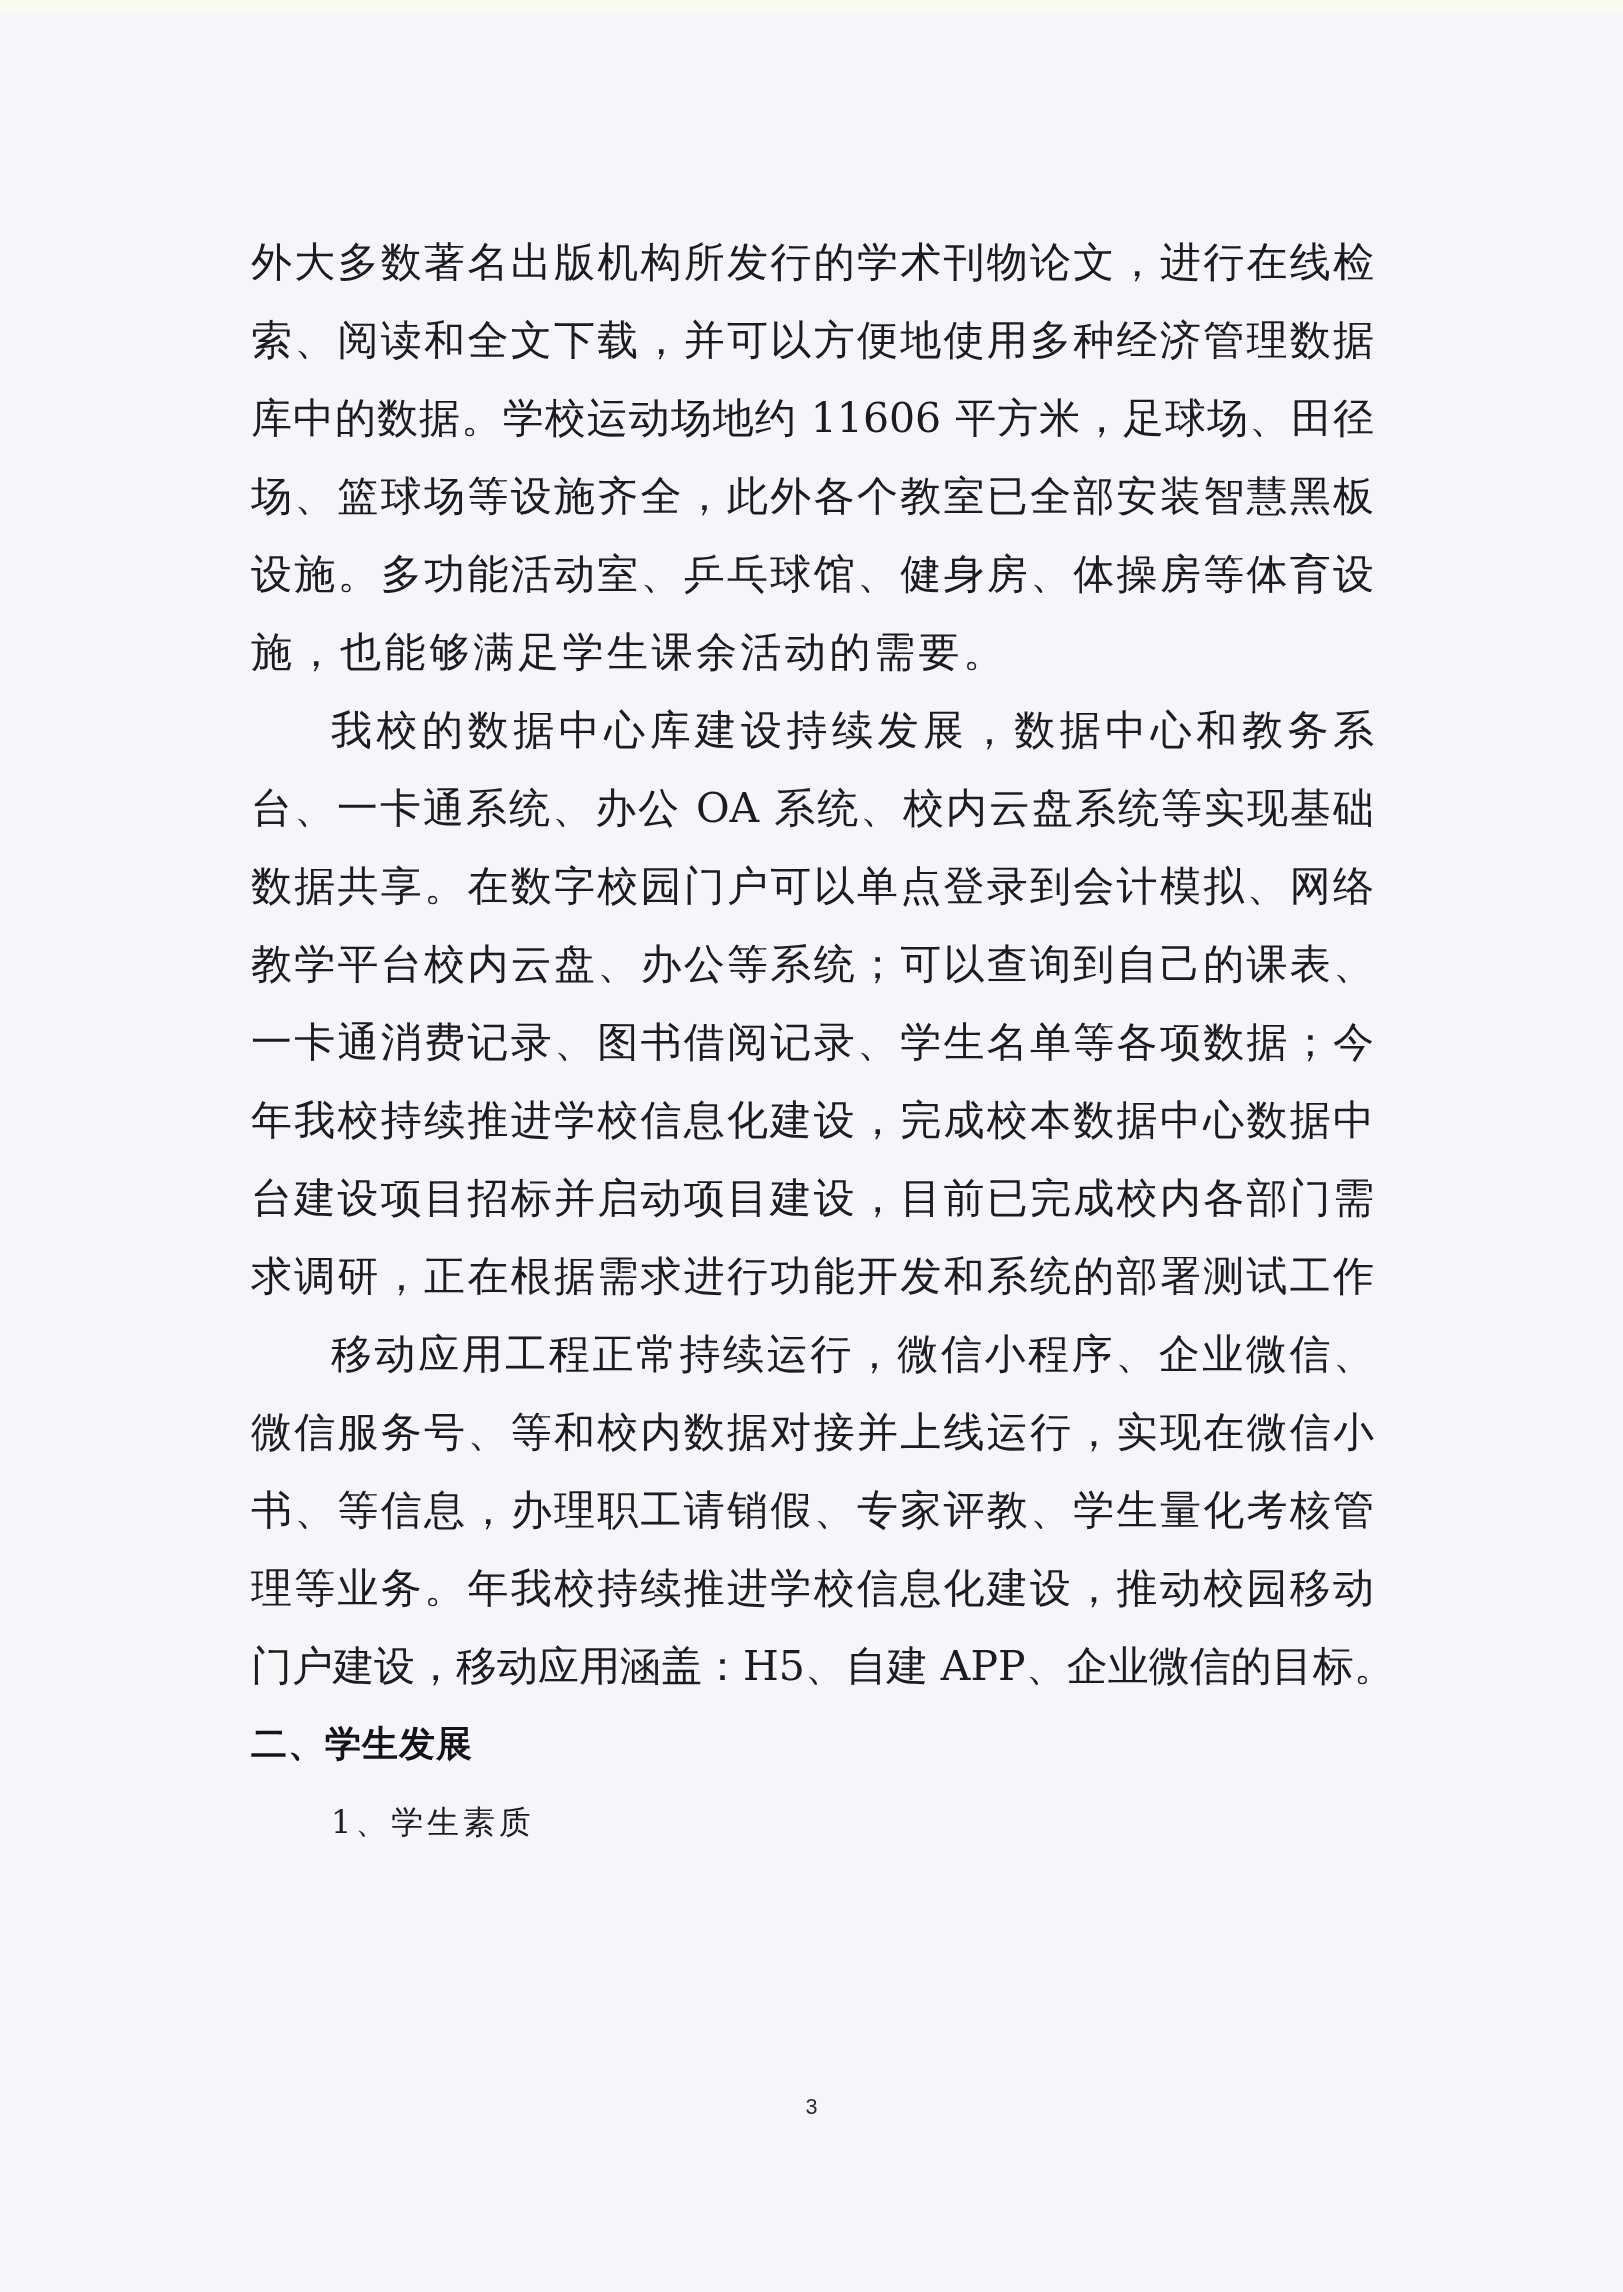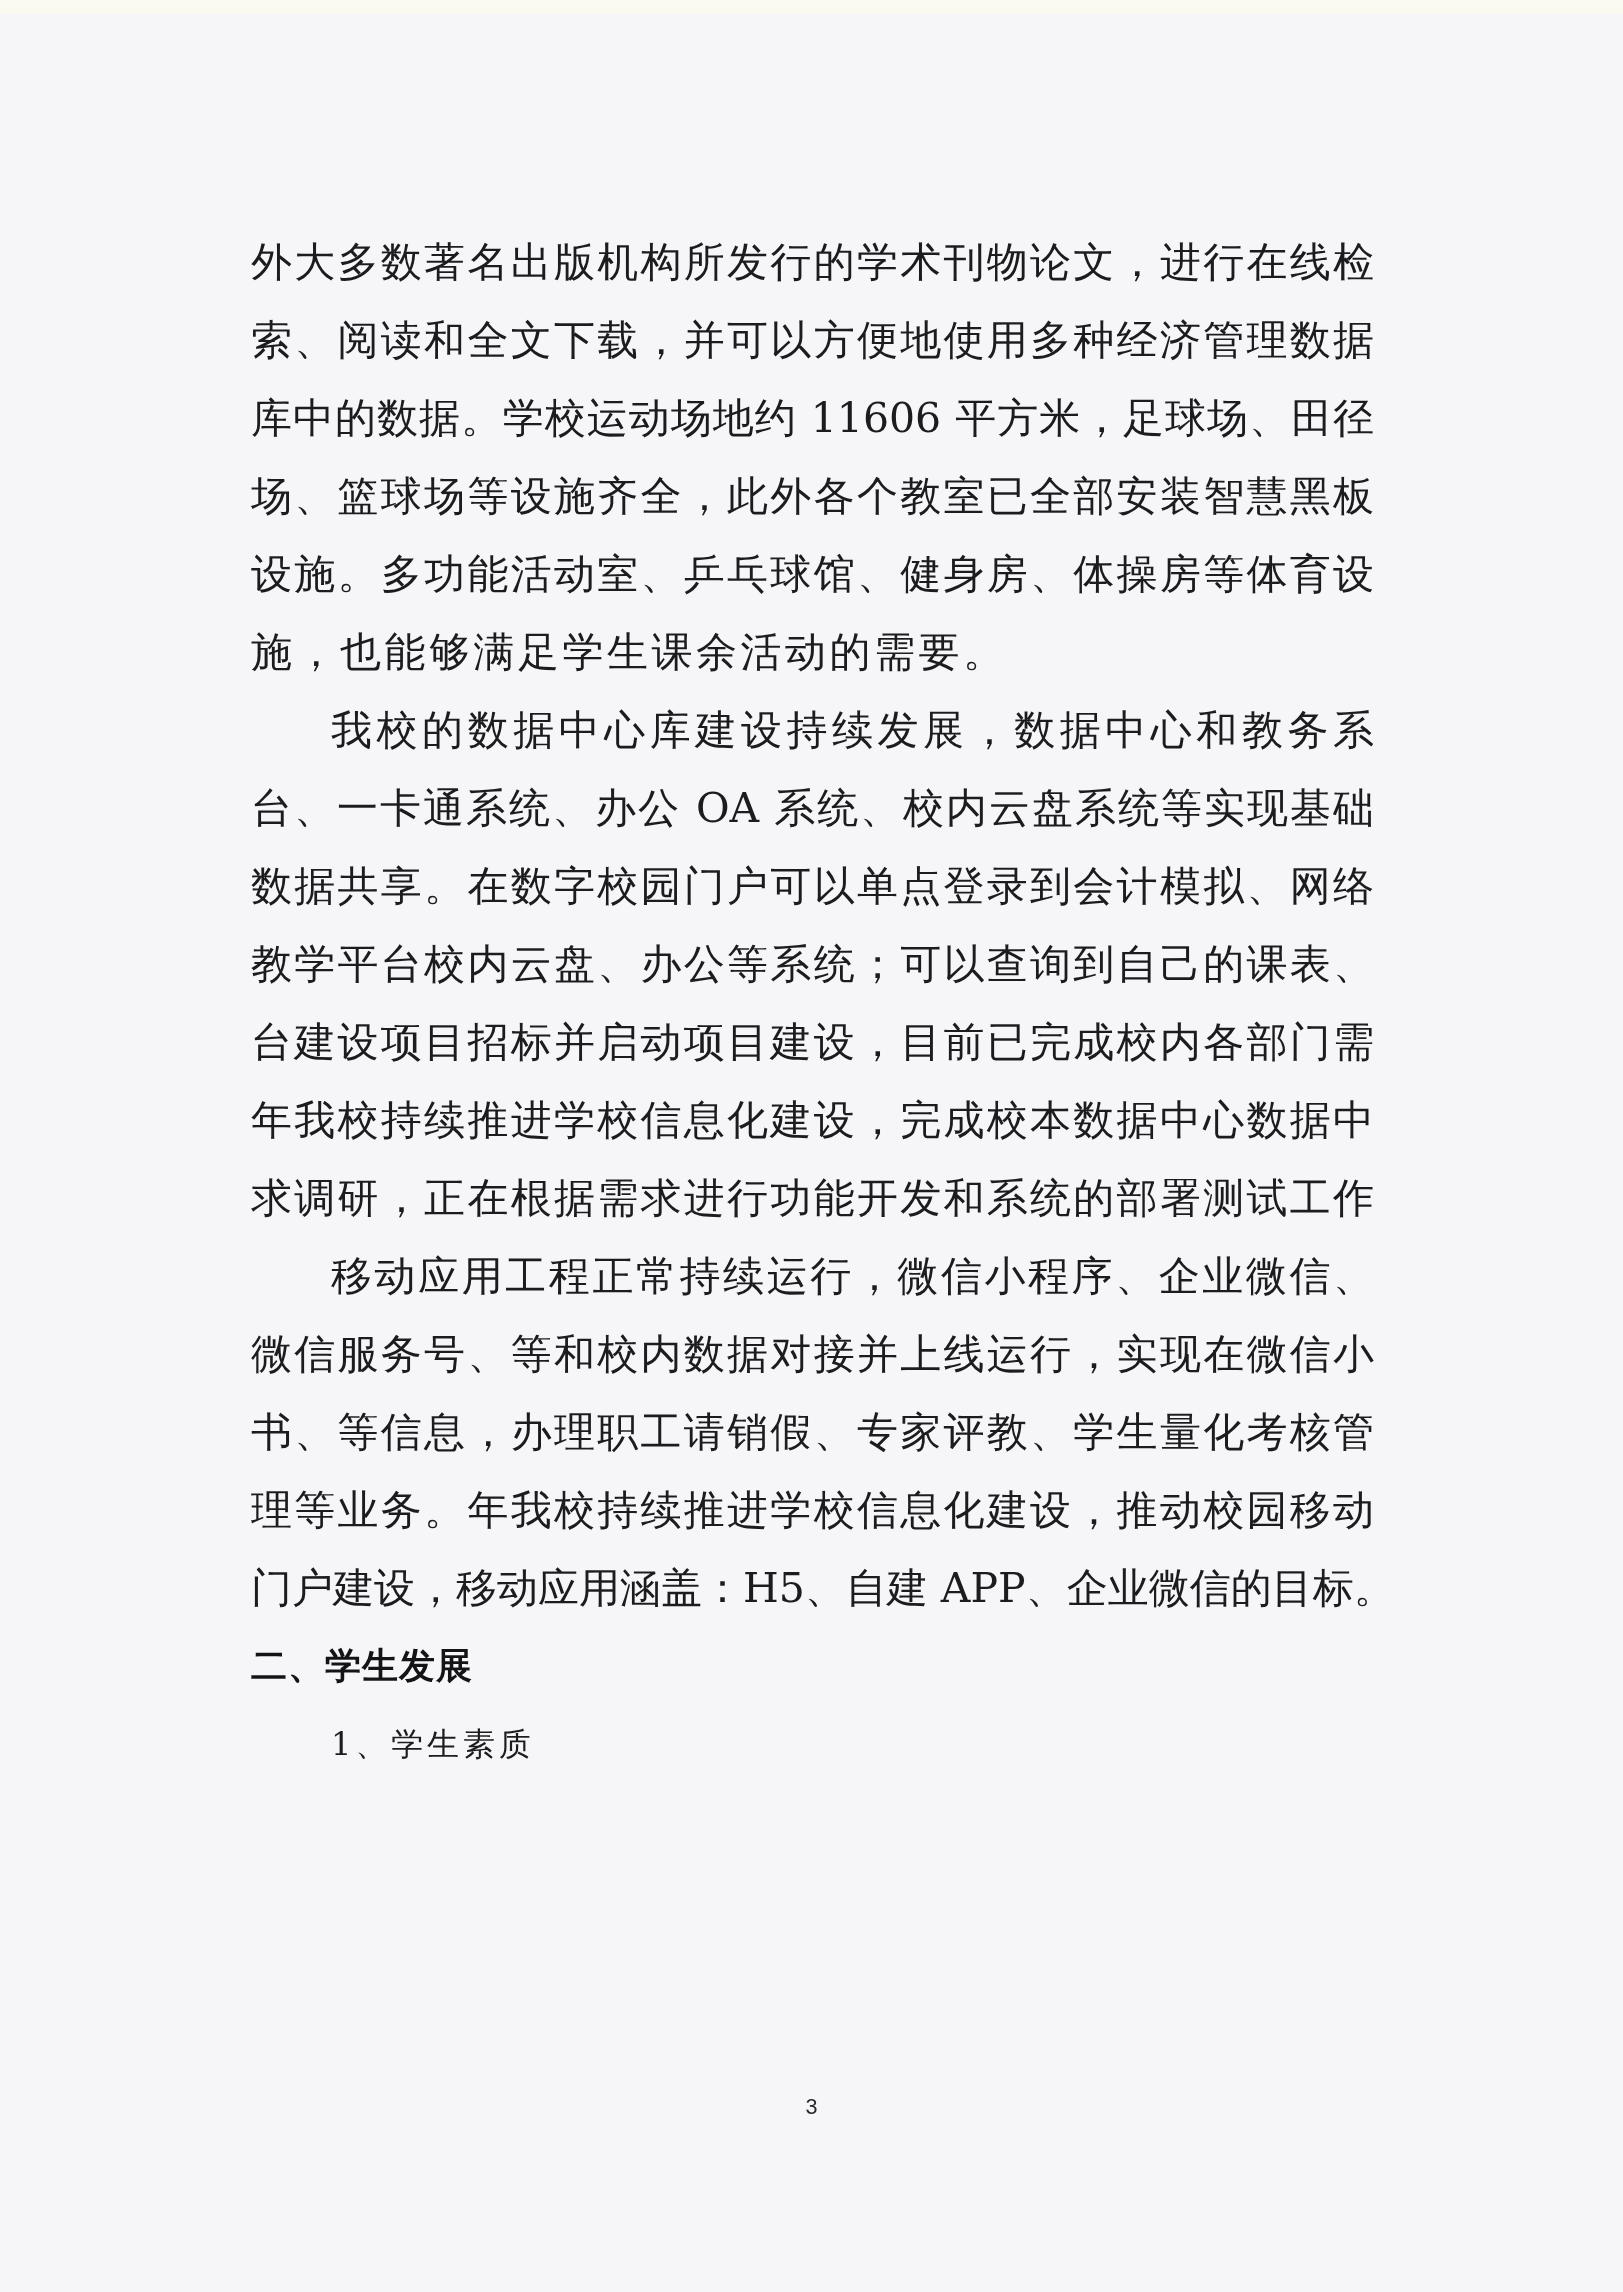--- a/index.html
+++ b/index.html
@@ -93,22 +93,23 @@
     <div class="line">场、篮球场等设施齐全，此外各个教室已全部安装智慧黑板</div>
     <div class="line">设施。多功能活动室、乒乓球馆、健身房、体操房等体育设</div>
     <div class="line last">施，也能够满足学生课余活动的需要。</div>
   </div>
 
   <div>
     <div class="line indent">我校的数据中心库建设持续发展，数据中心和教务系</div>
     <div class="line">台、一卡通系统、办公 OA 系统、校内云盘系统等实现基础</div>
     <div class="line">数据共享。在数字校园门户可以单点登录到会计模拟、网络</div>
     <div class="line">教学平台校内云盘、办公等系统；可以查询到自己的课表、</div>
+    <div class="line">一卡通消费记录、图书借阅记录、学生名单等各项数据；今</div>
+    <div class="line">年我校持续推进学校信息化建设，完成校本数据中心数据中</div>
     <div class="line">台建设项目招标并启动项目建设，目前已完成校内各部门需</div>
-    <div class="line">年我校持续推进学校信息化建设，完成校本数据中心数据中</div>
     <div class="line">求调研，正在根据需求进行功能开发和系统的部署测试工作</div>
   </div>
 
   <div>
     <div class="line indent">移动应用工程正常持续运行，微信小程序、企业微信、</div>
     <div class="line">微信服务号、等和校内数据对接并上线运行，实现在微信小</div>
     <div class="line">书、等信息，办理职工请销假、专家评教、学生量化考核管</div>
     <div class="line">理等业务。年我校持续推进学校信息化建设，推动校园移动</div>
     <div class="line">门户建设，移动应用涵盖：H5、自建 APP、企业微信的目标。</div>
   </div>

